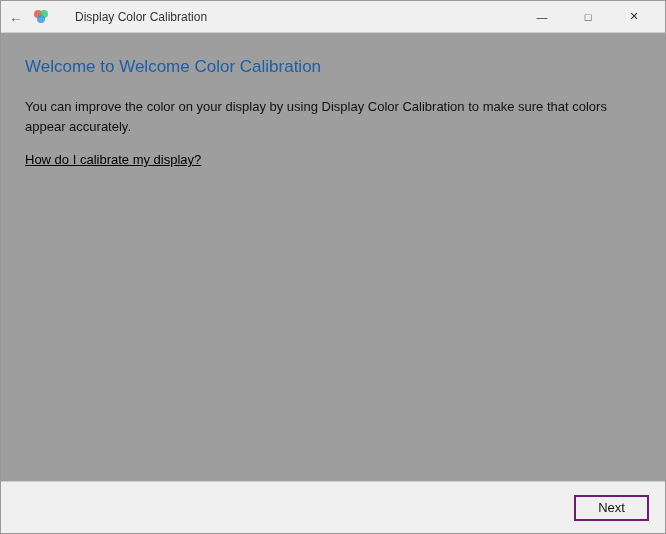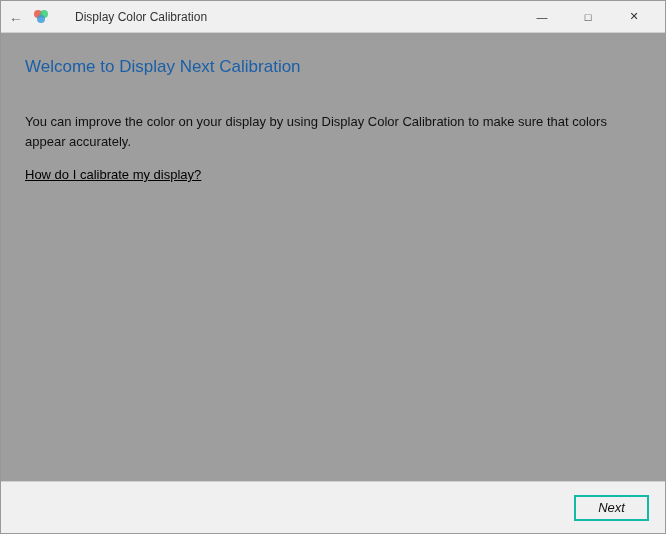--- a/index.html
+++ b/index.html
@@ -104,21 +104,20 @@
       color: #1a5fa8;
       font-weight: 400;
       margin-bottom: 20px;
     }
 
     .body-text {
       font-size: 13px;
       color: #111;
       line-height: 1.5;
       margin-bottom: 16px;
-      margin-top: 15px;
     }
 
     .help-link {
       color: #000000;
       text-decoration: underline;
       cursor: pointer;
       font-size: 13px;
     }
 
     .spacer {
@@ -143,24 +142,23 @@
       padding: 0 12px;
       border: 1px solid #999;
       background: #f0f0f0;
       font-size: 13px;
       font-family: 'Segoe UI', Tahoma, Geneva, Verdana, sans-serif;
       cursor: pointer;
       color: #111;
     }
 
     .btn-next {
-      border: 2px solid #14b8a6;
+      border: 2px solid #701a75;
       background: #f0f0f0;
       font-weight: 400;
-      font-style: italic;
     }
   </style>
 </head>
 <body>
 
 <div class="window">
 
   <div class="title-bar">
     <div class="title-bar-left">
       <span class="title-bar-back">←</span>
@@ -175,21 +173,21 @@
       <span class="title-text">Display Color Calibration</span>
     </div>
     <div class="window-controls">
       <button class="win-btn">—</button>
       <button class="win-btn">□</button>
       <button class="win-btn close">✕</button>
     </div>
   </div>
 
   <div class="content">
-    <div class="page-title">Welcome to Display Next Calibration</div>
+    <div class="page-title">Welcome to Welcome Color Calibration</div>
     <p class="body-text">You can improve the color on your display by using Display Color Calibration to make sure that colors appear accurately.</p>
     <a class="help-link">How do I calibrate my display?</a>
     <div class="spacer"></div>
   </div>
 
   <div class="footer">
     <button class="btn btn-next">Next</button>
   </div>
 
 </div>

